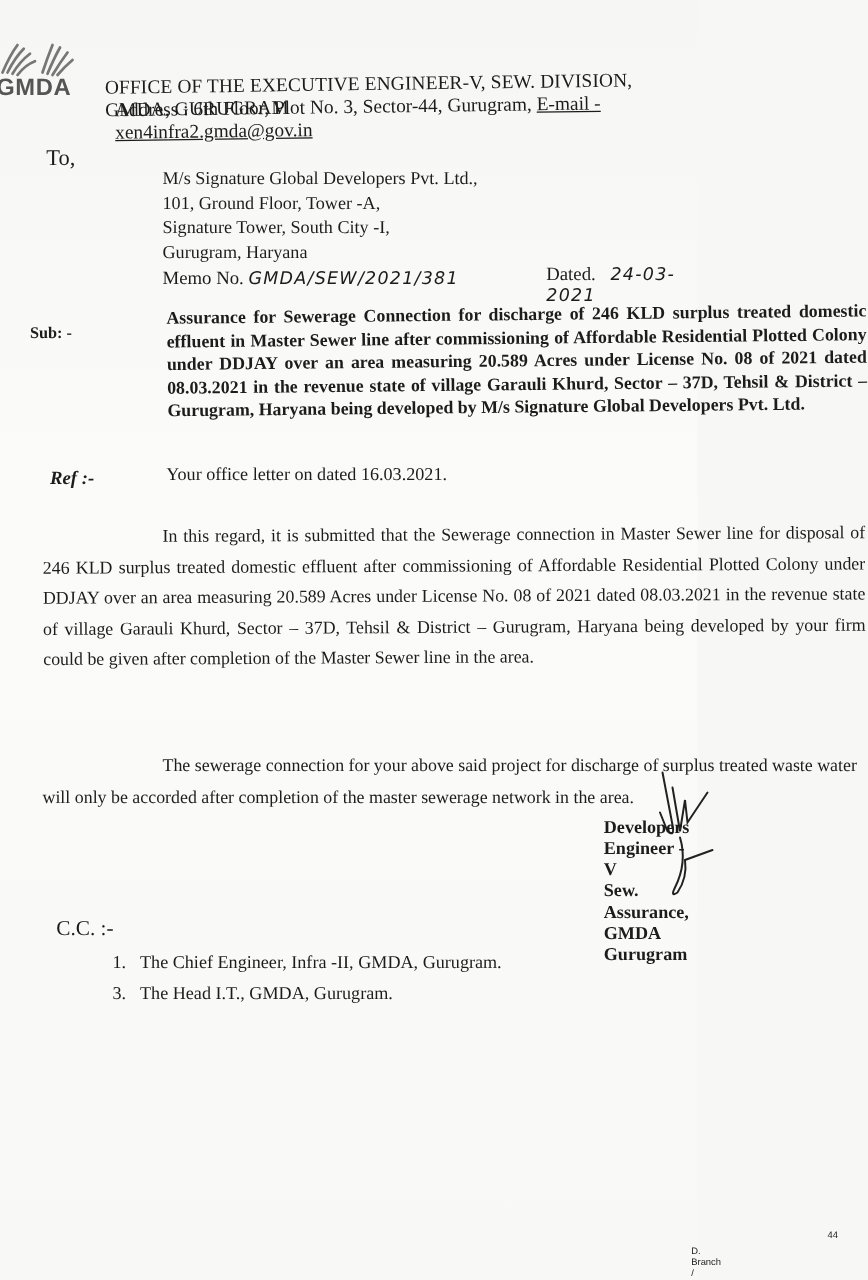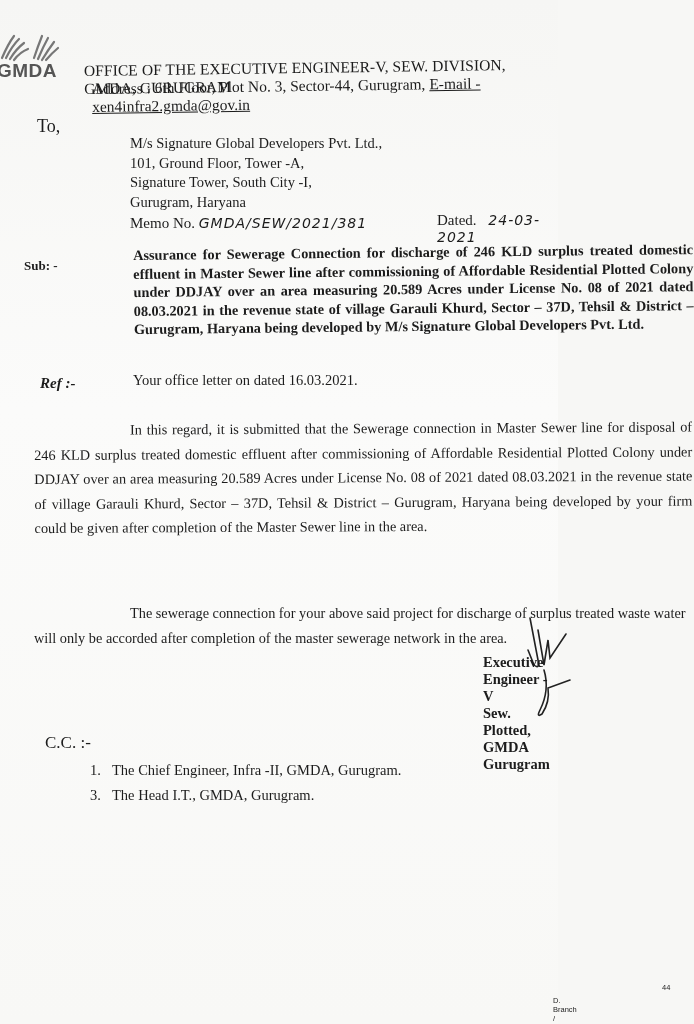--- a/index.html
+++ b/index.html
@@ -84,22 +84,22 @@
   <div class="abs para2">The sewerage connection for your above said project for discharge of surplus treated waste water will only be accorded after completion of the master sewerage network in the area.</div>
 
   <svg class="abs sig-scribble" viewBox="0 0 90 110">
     <g stroke="#222" stroke-width="1.6" fill="none" stroke-linecap="round">
       <path d="M30 8 L38 50 Q40 60 34 55 L28 40"></path>
       <path d="M38 20 L44 55 L48 30 L50 48 L66 24"></path>
       <path d="M44 60 Q50 80 40 100 Q36 108 42 104 Q50 92 48 78 L70 70"></path>
     </g>
   </svg>
   <div class="abs sign">
-    <div>Executive Engineer -V</div>
-    <div>Sew. Plotted, GMDA</div>
+    <div>Developers Engineer -V</div>
+    <div>Sew. Assurance, GMDA</div>
     <div>Gurugram</div>
   </div>
 
   <div class="abs cc">C.C. :-</div>
   <ul class="abs cc-list">
     <li><span class="num">1.</span><span>The Chief Engineer, Infra -II, GMDA, Gurugram.</span></li>
     <li><span class="num">3.</span><span>The Head I.T., GMDA, Gurugram.</span></li>
   </ul>
 
   <div class="abs foot-num">44</div>

